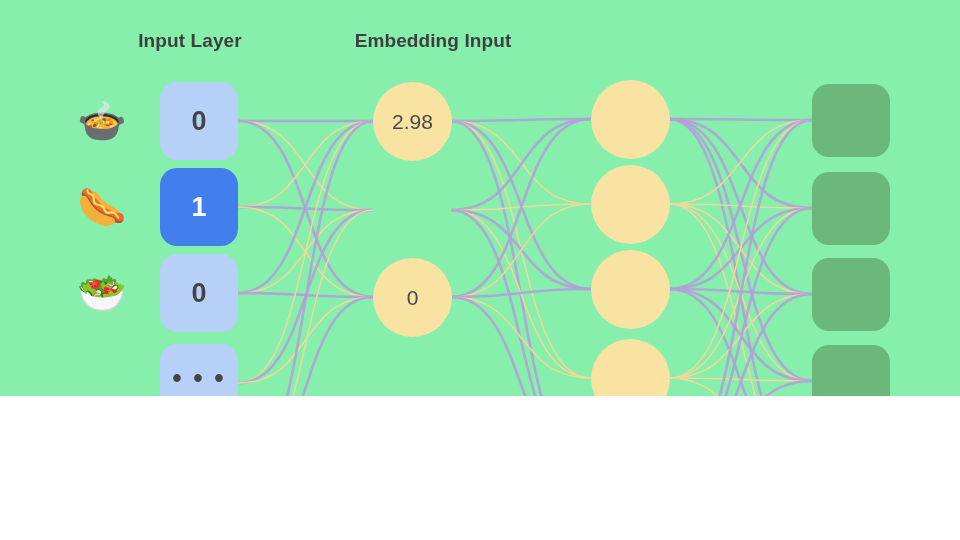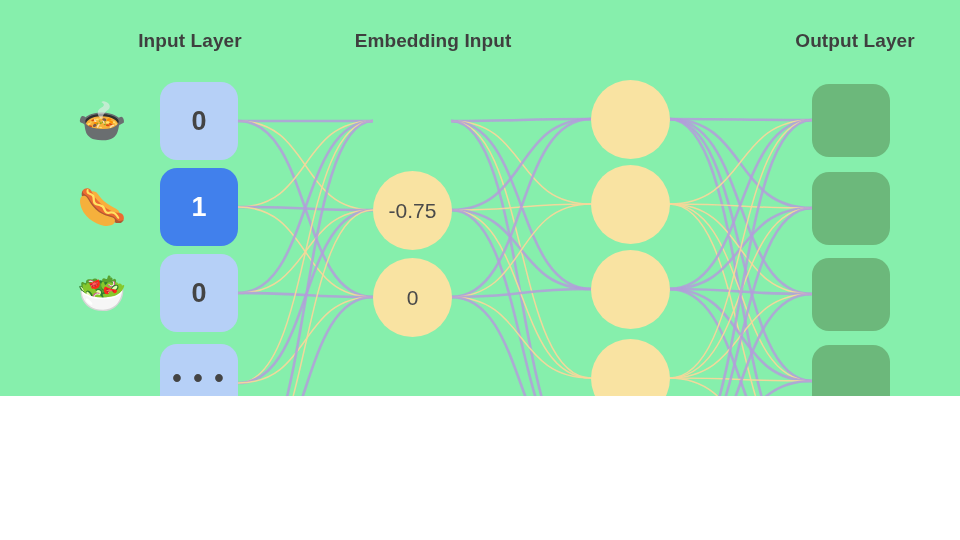--- a/index.html
+++ b/index.html
@@ -148,34 +148,33 @@
       <path d="M669,378 C747.65,378 733.35,472 812,472" fill="none" stroke="#f5d79a" stroke-width="1.5" opacity="0.95"></path>
       <path d="M669,472 C747.65,472 733.35,120 812,120" fill="none" stroke="#b39ddb" stroke-width="2.6" opacity="0.85"></path>
       <path d="M669,472 C747.65,472 733.35,208 812,208" fill="none" stroke="#b39ddb" stroke-width="2.6" opacity="0.85"></path>
       <path d="M669,472 C747.65,472 733.35,294 812,294" fill="none" stroke="#b39ddb" stroke-width="2.6" opacity="0.85"></path>
       <path d="M669,472 C747.65,472 733.35,381 812,381" fill="none" stroke="#b39ddb" stroke-width="2.6" opacity="0.85"></path>
       <path d="M669,472 C747.65,472 733.35,472 812,472" fill="none" stroke="#b39ddb" stroke-width="2.6" opacity="0.85"></path>
     </svg>
 
   <div class="layer-title" style="left:190px;">Input Layer</div>
   <div class="layer-title" style="left:433px;">Embedding Input</div>
-  <div class="layer-title" style="left:855px;">Output Layer</div>
 
   <div class="node input-emoji" style="left:75px; top:94px;">🍲</div>
   <div class="node input-emoji" style="left:75px; top:180px;">🌭</div>
   <div class="node input-emoji" style="left:75px; top:266px;">🥗</div>
   <div class="node input-emoji" style="left:75px; top:452px;">🌯</div>
 
   <div class="node input-box" style="left:160px; top:82px;">0</div>
   <div class="node input-box active" style="left:160px; top:168px;">1</div>
   <div class="node input-box" style="left:160px; top:254px;">0</div>
   <div class="node input-box ellipsis" style="left:160px; top:344px;">• • •</div>
   <div class="node input-box" style="left:160px; top:440px;">0</div>
 
-  <div class="node embed-circle" style="left:373px; top:171px;">-0.75</div>
+  <div class="node embed-circle" style="left:373px; top:82px;">2.98</div>
   <div class="node embed-circle" style="left:373px; top:258px;">0</div>
 
   <div class="node hidden-circle" style="left:591px; top:80px;"></div>
   <div class="node hidden-circle" style="left:591px; top:165px;"></div>
   <div class="node hidden-circle" style="left:591px; top:250px;"></div>
   <div class="node hidden-circle" style="left:591px; top:339px;"></div>
   <div class="node hidden-circle" style="left:591px; top:433px;"></div>
 
   <div class="node output-box" style="left:812px; top:84px;"></div>
   <div class="node output-box" style="left:812px; top:172px;"></div>

